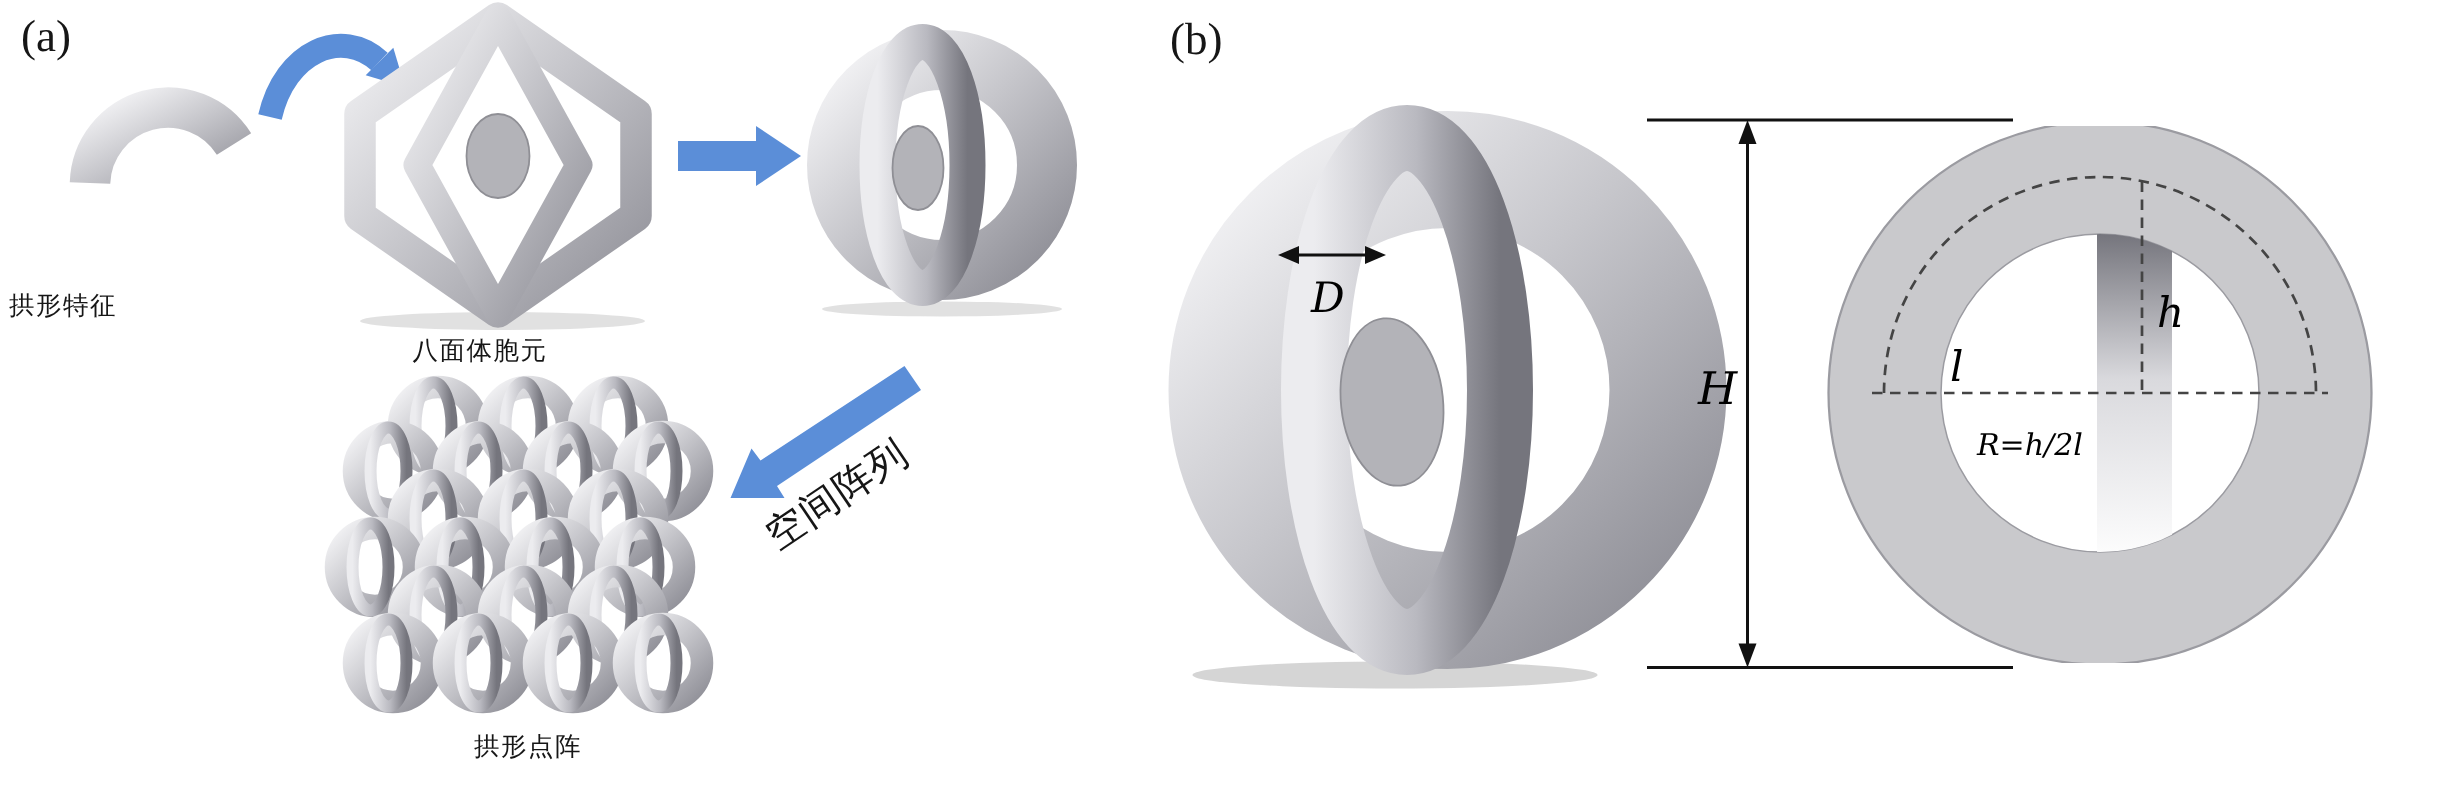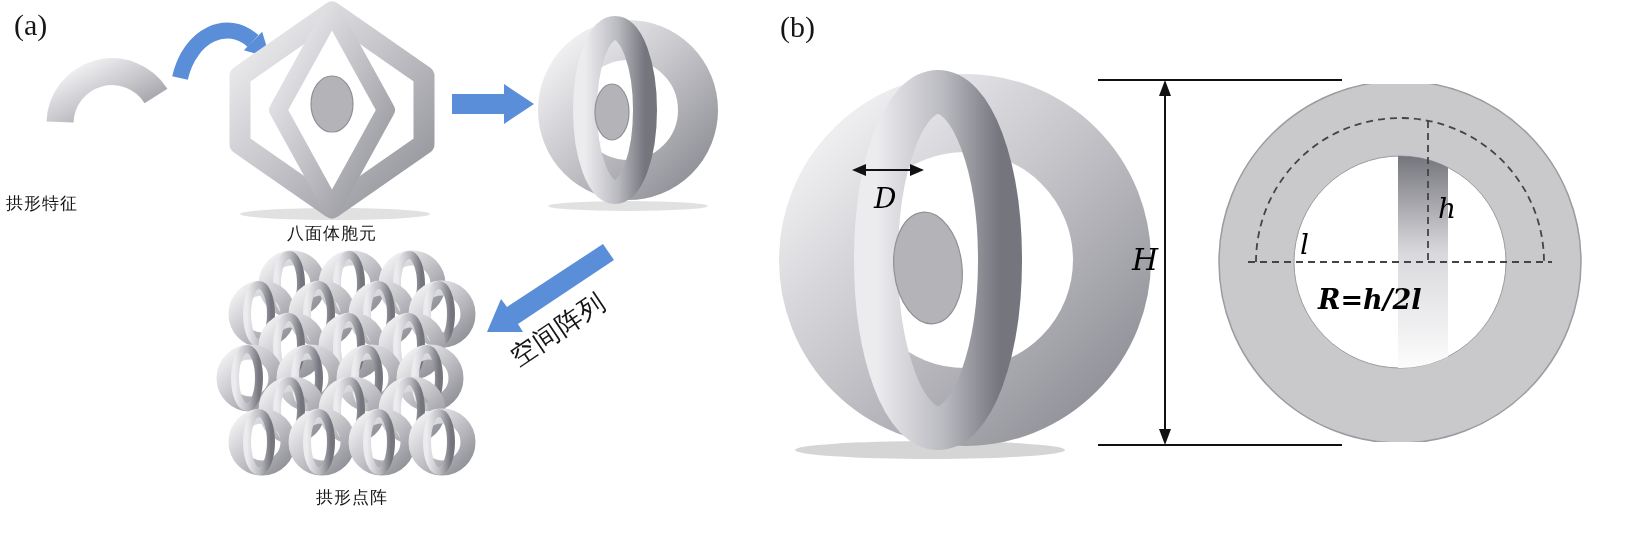--- a/index.html
+++ b/index.html
@@ -135,31 +135,31 @@
       <path d="M 1256 262 A 144 144 0 0 1 1544 262" fill="none" stroke="#444" stroke-width="1.8" stroke-dasharray="7 5"></path>
       <line x1="1248" y1="262" x2="1552" y2="262" stroke="#444" stroke-width="1.8" stroke-dasharray="7 5"></line>
       <line x1="1428" y1="121" x2="1428" y2="262" stroke="#444" stroke-width="1.8" stroke-dasharray="7 5"></line>
     </g>
   </svg>
 
   <div class="panel-tag" style="left:14px;top:8px;">(a)</div>
 
   <div class="lbl" style="left:6px;top:192px;">拱形特征</div>
 
-  <div class="lbl center" style="left:232px;top:222px;width:200px;">八面体胞元</div>
+  <div class="lbl center" style="left:220px;top:222px;width:200px;">八面体胞元</div>
 
 
   <div class="lbl center rot" style="left:488px;top:312px;width:140px;font-size:26px;">空间阵列</div>
 
   <div class="lbl center" style="left:252px;top:486px;width:200px;">拱形点阵</div>
 
   <div class="panel-tag" style="left:780px;top:10px;">(b)</div>
 
   <div class="mathlbl" style="left:874px;top:182px;">D</div>
 
   <div class="mathlbl" style="left:1132px;top:242px;font-size:30px;">H</div>
 
   <div class="mathlbl" style="left:1300px;top:228px;">l</div>
 
   <div class="mathlbl" style="left:1438px;top:192px;">h</div>
 
-  <div class="mathlbl" style="left:1318px;top:284px;font-size:27px;font-weight:bold;">R=h/2l</div>
+  <div class="mathlbl" style="left:1318px;top:284px;font-size:20px;">R=h/2l</div>
 </div>
 
 </body></html>

